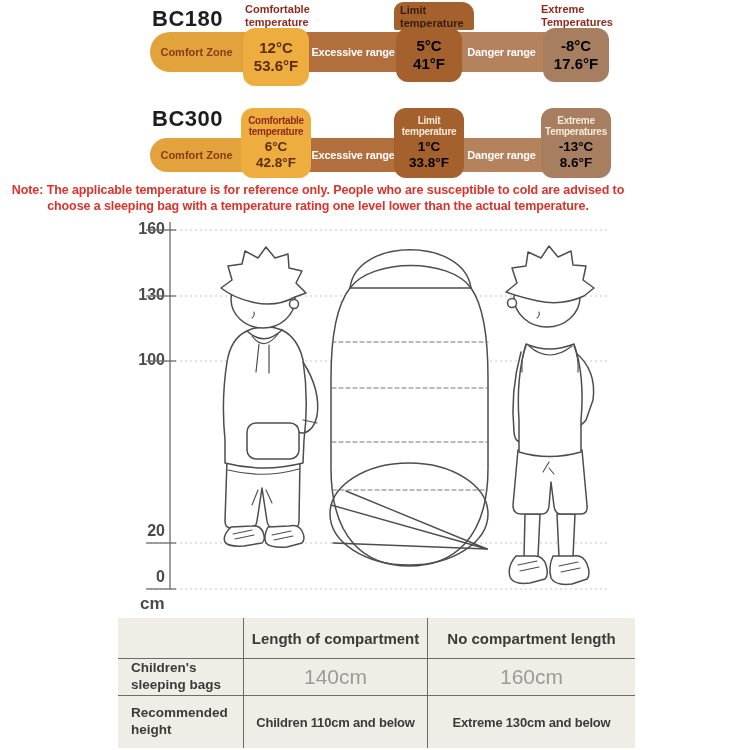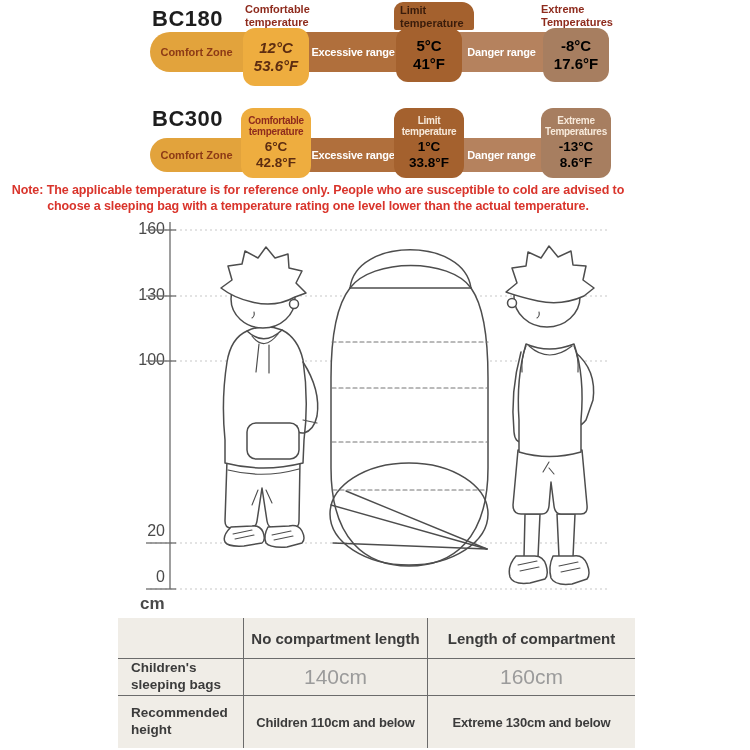--- a/index.html
+++ b/index.html
@@ -29,21 +29,21 @@
                 margin-bottom:2px;}
   .box-label-in.red{color:var(--dark_red);}
   .box-label-in.cream{color:#f7e9da;}
   .lbl-above{font-size:11px;font-weight:bold;line-height:1.15;color:var(--dark_red);}
   .lbl-blob{background:var(--brown_box);border-radius:9px 12px 2px 2px;color:#3a1c0b;
             padding:2px 4px 1px 6px;}
   
   .note{width:636px;text-align:center;color:var(--note_red);font-size:12.5px;
         font-weight:bold;line-height:1.3;letter-spacing:-.1px;}
   
-  .ytick{width:40px;text-align:right;font-size:16px;color:#4a4a4a;font-weight:normal;}
+  .ytick{width:40px;text-align:right;font-size:16px;color:#4a4a4a;font-weight:bold;}
   .yunit{font-size:17px;color:#4a4a4a;font-weight:bold;}
   .xlab{width:120px;text-align:center;font-size:18px;color:#555;}
   
   .tbl{background:var(--table_bg);display:grid;
        grid-template-columns:125px 184px 208px;grid-template-rows:40px 37px 53px;}
   .cell{display:flex;align-items:center;justify-content:center;text-align:center;
         color:var(--text_dark);}
   .cell.vline{border-left:1px solid var(--table_line);}
   .cell.hline{border-top:1px solid var(--table_line);}
   .cell.head{font-weight:bold;font-size:15px;}
@@ -65,21 +65,21 @@
     <div class="seg seg-danger" style="width:178px;"></div>
   </div>
   <div class="abs bar-text dark" style="left:150px;top:32px;width:93px;height:40px;">Comfort Zone</div>
   <div class="abs bar-text light" style="left:311px;top:32px;width:84px;height:40px;">Excessive range</div>
   <div class="abs bar-text light" style="left:461px;top:32px;width:81px;height:40px;">Danger range</div>
 
   <div class="abs lbl-above" style="left:245px;top:3px;width:90px;">Comfortable temperature</div>
   <div class="abs lbl-above lbl-blob" style="left:394px;top:2px;width:70px;">Limit temperature</div>
   <div class="abs lbl-above" style="left:541px;top:3px;width:95px;">Extreme Temperatures</div>
 
-  <div class="abs temp-box box-yellow" style="left:243px;top:28px;width:66px;height:58px;font-style:italic;">
+  <div class="abs temp-box box-yellow" style="left:243px;top:28px;width:66px;height:58px;">
     <div class="vals">
         <div>12°C</div>
       <div>53.6°F</div>
       </div>
   </div>
   <div class="abs temp-box box-limit" style="left:396px;top:28px;width:66px;height:54px;">
     <div class="vals">
         <div>5°C</div>
       <div>41°F</div>
       </div>
@@ -218,22 +218,22 @@
       <path d="M526 346 Q521 358 522 372 M574 346 Q579 358 578 372" fill="none" stroke-width="1.2"></path>
       <ellipse cx="547" cy="297" rx="33" ry="30"></ellipse>
       <circle cx="512" cy="303" r="4.5"></circle>
       <path d="M506 292 L517 283 L512 268 L526 266 L528 252 L541 258 L549 246 L558 257 L571 251 L573 265 L586 266 L583 280 L594 288 L584 296 Q562 306 538 301 Q520 297 506 292 Z"></path>
       <path d="M539 312 q1 4 -2 6" fill="none" stroke-width="1.1"></path>
     </g>
   </svg>
 
   <div class="abs tbl" style="left:118px;top:618px;width:517px;height:130px;">
     <div class="cell"></div>
+    <div class="cell head vline">Length of compartment</div>
     <div class="cell head vline">No compartment length</div>
-    <div class="cell head vline">Length of compartment</div>
 
     <div class="cell rowhead hline">Children's sleeping bags</div>
     <div class="cell bigval vline hline">140cm</div>
     <div class="cell bigval vline hline">160cm</div>
 
     <div class="cell rowhead hline">Recommended height</div>
     <div class="cell smallval vline hline">Children 110cm and below</div>
     <div class="cell smallval vline hline">Extreme 130cm and below</div>
   </div>
 

